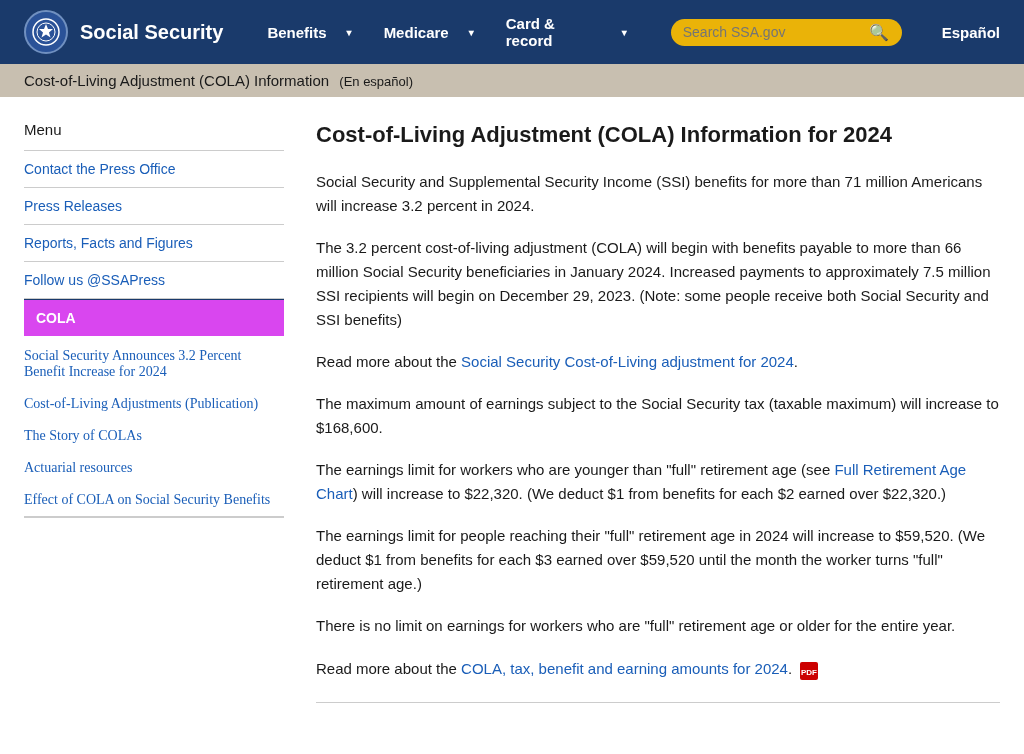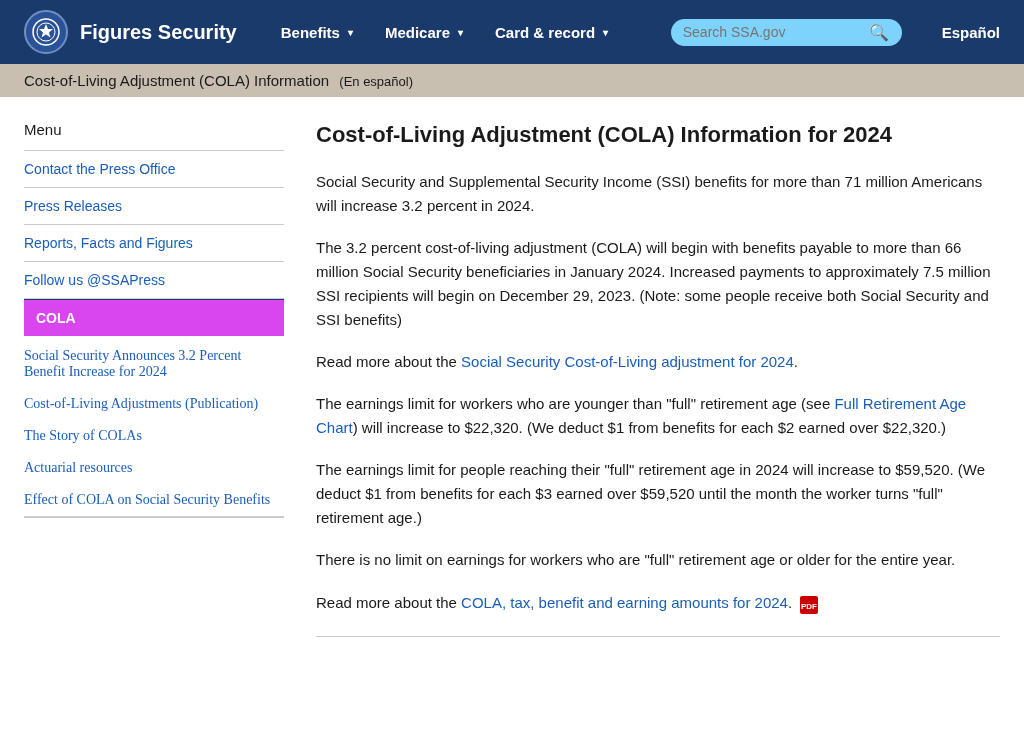--- a/index.html
+++ b/index.html
@@ -46,31 +46,31 @@
       flex: 1;
     }
     .nav-item {
       color: white;
       font-size: 15px;
       font-weight: 600;
       padding: 8px 12px;
       cursor: pointer;
       display: flex;
       align-items: center;
-      gap: 8px;
+      gap: 20px;
       text-decoration: none;
     }
     .nav-chevron {
       font-size: 10px;
       margin-top: 1px;
     }
     .header-search {
       display: flex;
       align-items: center;
-      background: #7dd3fc;
+      background: #eab308;
       border-radius: 20px;
       overflow: hidden;
       padding: 4px 12px;
       gap: 6px;
       min-width: 200px;
     }
     .header-search input {
       border: none;
       outline: none;
       font-size: 14px;
@@ -208,21 +208,21 @@
 
 <header class="header">
   <a class="header-logo" href="#">
     <div class="header-logo-circle">
       <svg width="28" height="28" viewBox="0 0 28 28" fill="none">
         <circle cx="14" cy="14" r="13" stroke="white" stroke-width="1.5"></circle>
         <circle cx="14" cy="14" r="9" stroke="white" stroke-width="1"></circle>
         <path d="M14 6 L16 11 L21 11 L17 14.5 L18.5 19.5 L14 16.5 L9.5 19.5 L11 14.5 L7 11 L12 11 Z" fill="white"></path>
       </svg>
     </div>
-    <span class="header-logo-text">Figures Security</span>
+    <span class="header-logo-text">Social Security</span>
   </a>
 
   <nav class="header-nav">
     <a class="nav-item" href="#">
       <span>Benefits</span>
       <span class="nav-chevron">▾</span>
     </a>
     <a class="nav-item" href="#">
       <span>Medicare</span>
       <span class="nav-chevron">▾</span>
@@ -290,20 +290,21 @@
     <h1>Cost-of-Living Adjustment (COLA) Information for 2024</h1>
 
     <p>Social Security and Supplemental Security Income (SSI) benefits for more than 71 million Americans will increase 3.2 percent in 2024.</p>
 
     <p>The 3.2 percent cost-of-living adjustment (COLA) will begin with benefits payable to more than 66 million Social Security beneficiaries in January 2024. Increased payments to approximately 7.5 million SSI recipients will begin on December 29, 2023. (Note: some people receive both Social Security and SSI benefits)</p>
 
     <p>
       <span>Read more about the </span><a href="#">Social Security Cost-of-Living adjustment for 2024</a><span>.</span>
     </p>
 
+    <p>The maximum amount of earnings subject to the Social Security tax (taxable maximum) will increase to $168,600.</p>
 
     <p>The earnings limit for workers who are younger than "full" retirement age (see <a href="#">Full Retirement Age Chart</a>) will increase to $22,320. (We deduct $1 from benefits for each $2 earned over $22,320.)</p>
 
     <p>The earnings limit for people reaching their "full" retirement age in 2024 will increase to $59,520. (We deduct $1 from benefits for each $3 earned over $59,520 until the month the worker turns "full" retirement age.)</p>
 
     <p>There is no limit on earnings for workers who are "full" retirement age or older for the entire year.</p>
 
     <p>
       <span>Read more about the </span><a href="#">COLA, tax, benefit and earning amounts for 2024</a><span>.</span>
       <span class="pdf-icon"><svg width="18" height="18" viewBox="0 0 18 18" style="vertical-align:middle;">

